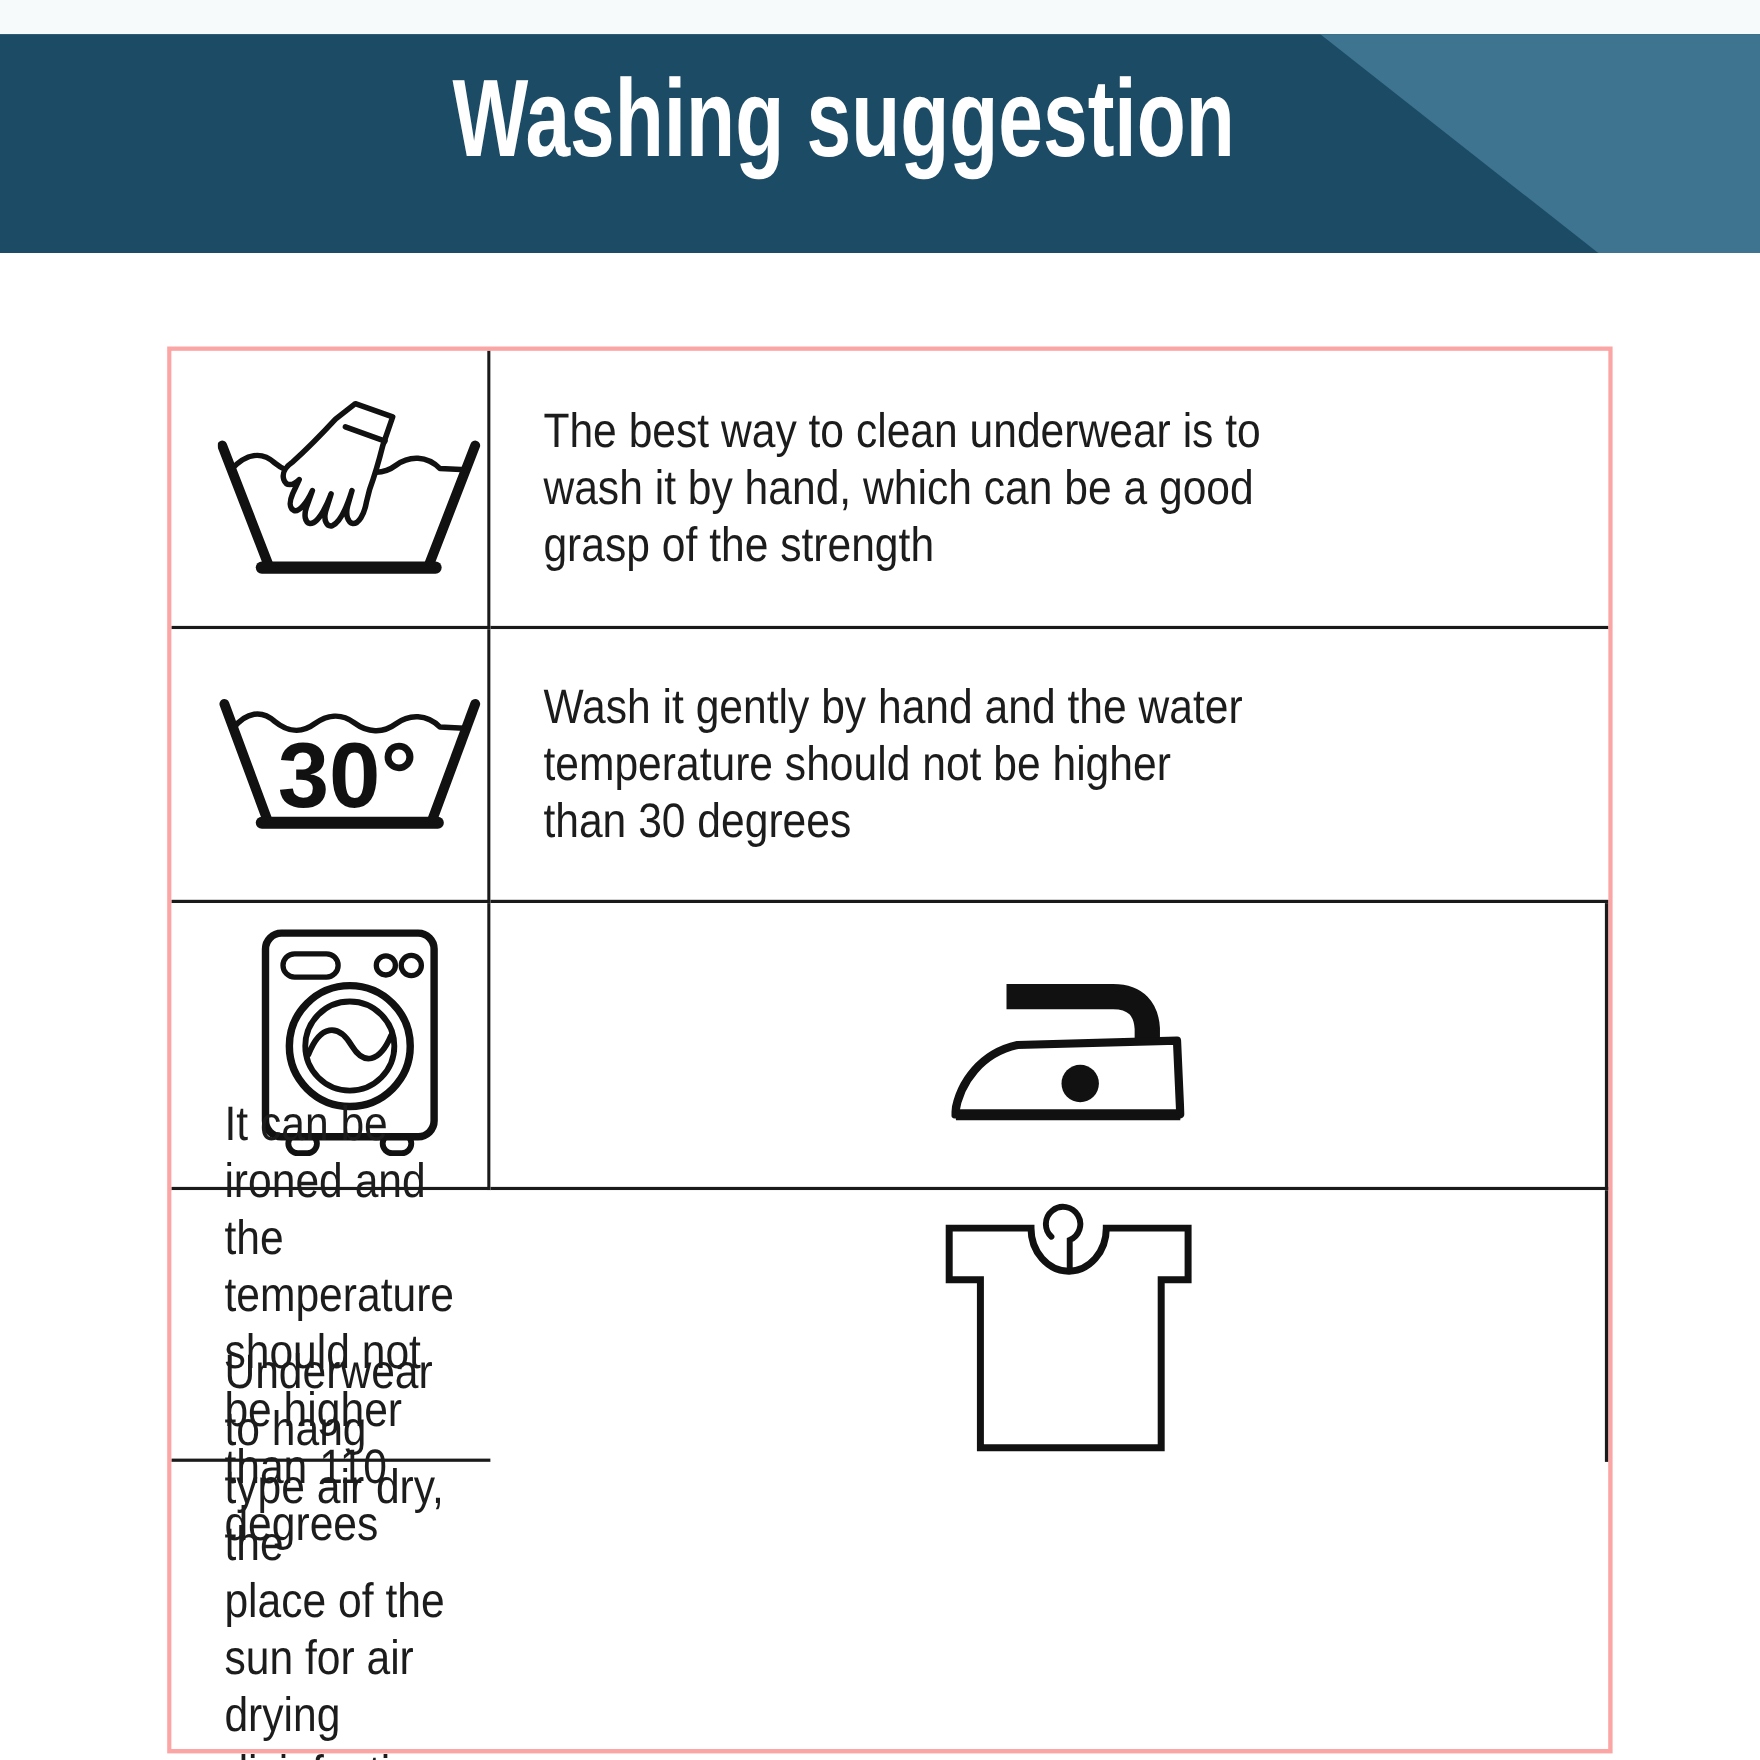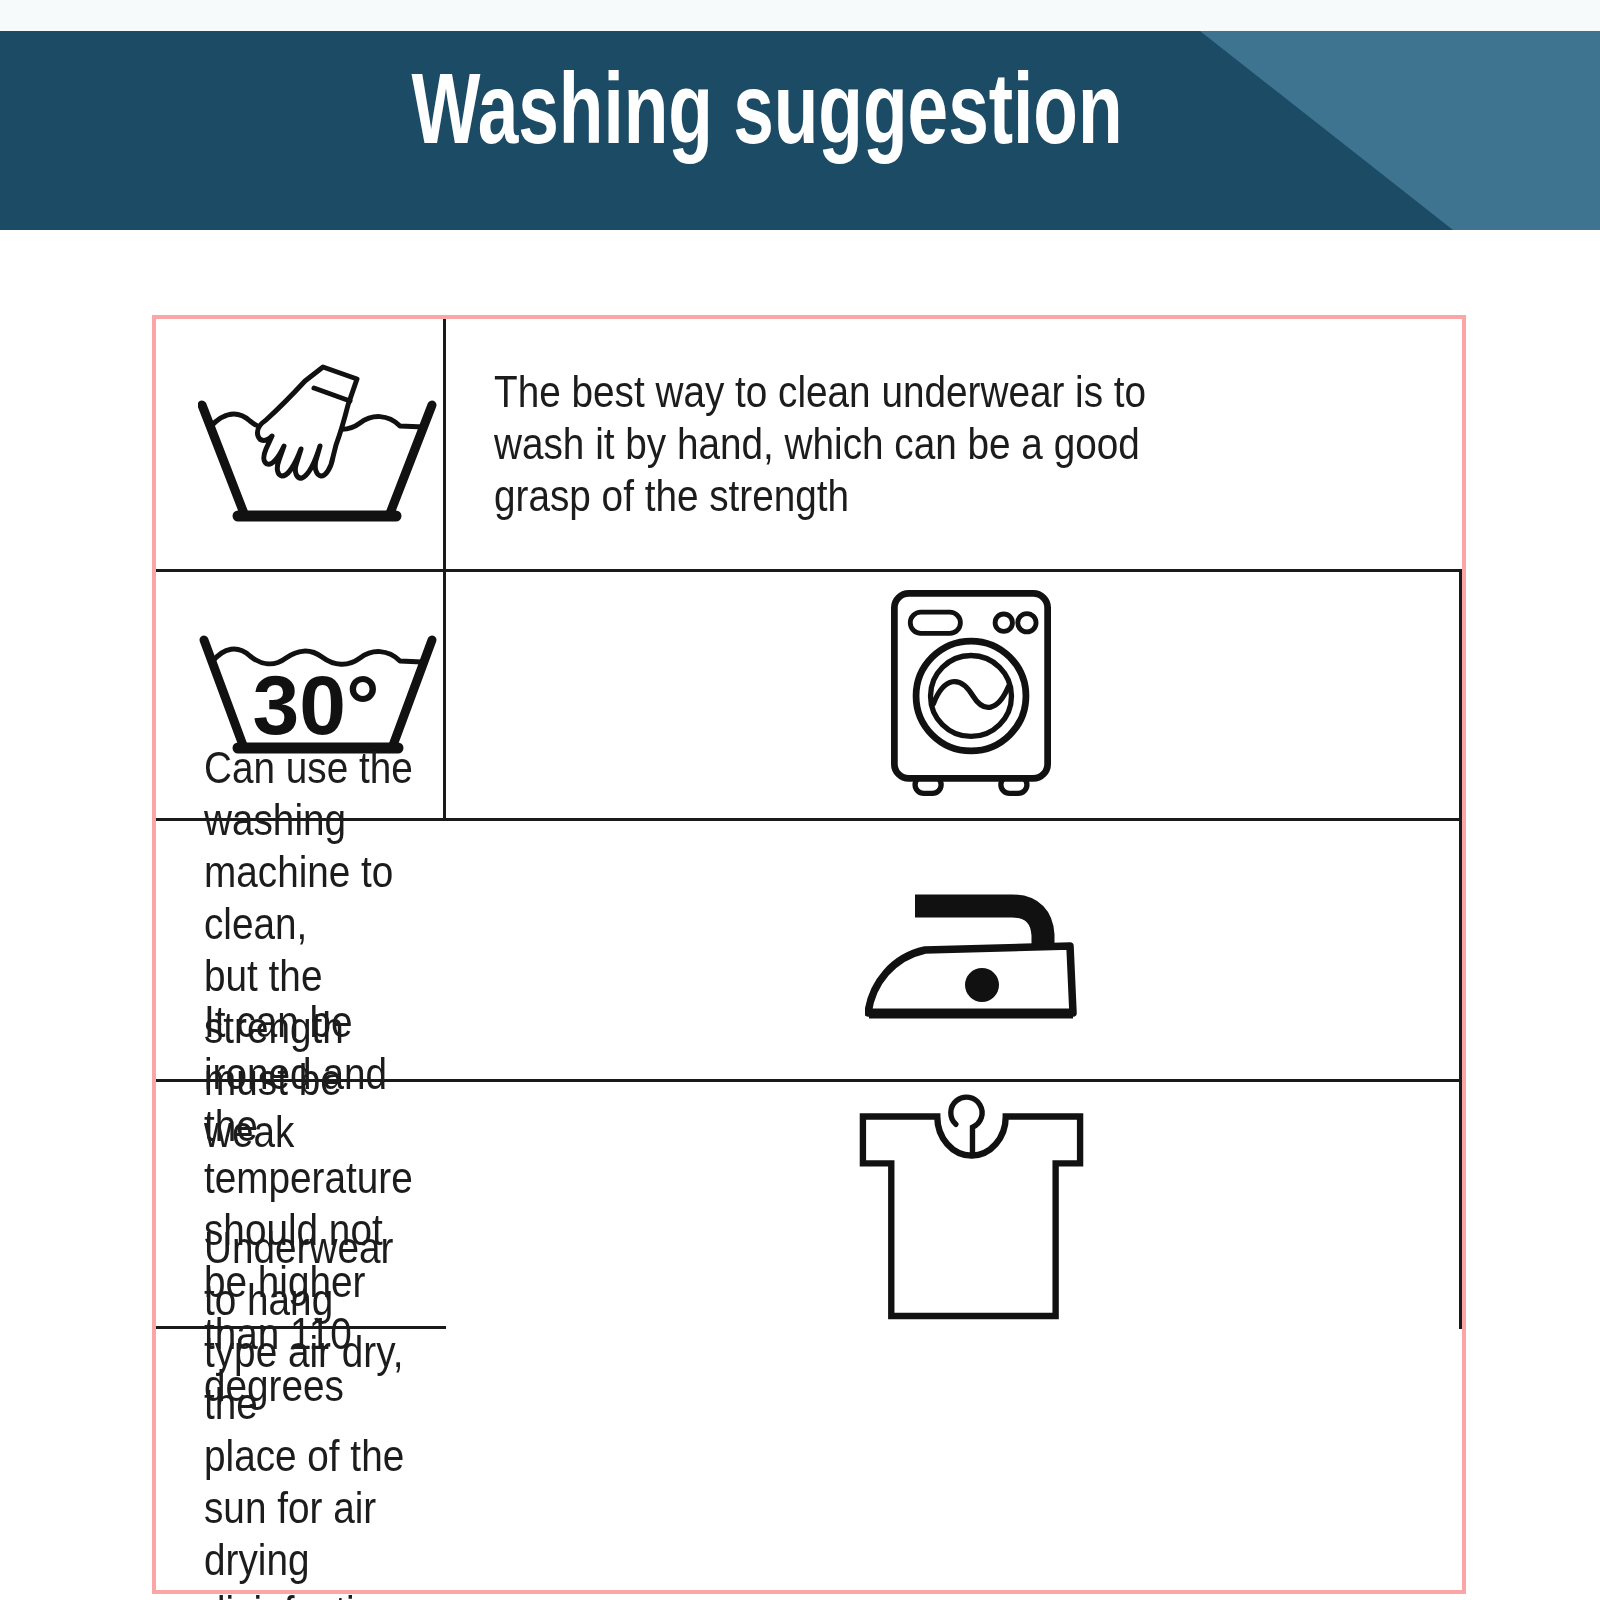--- a/index.html
+++ b/index.html
@@ -64,37 +64,38 @@
 
     <div class="cell icon-cell rb">
       <svg class="icn" width="240" height="130" viewBox="0 0 240 130" fill="none" stroke="#111" stroke-linecap="round" stroke-linejoin="round">
         <path d="M6,10 L46,118" stroke-width="9"></path>
         <path d="M234,10 L194,118" stroke-width="9"></path>
         <path d="M40,118 L200,118" stroke-width="11"></path>
         <path d="M14,32 C26,17 40,15 52,26 C63,35 76,37 88,28 C99,20 112,18 124,27 C136,36 150,37 162,28 C174,19 190,19 202,31 L224,32" stroke-width="5"></path>
         <text x="118" y="104" font-size="84" font-weight="bold" fill="#111" stroke="none" text-anchor="middle" font-family="Liberation Sans, sans-serif">30°</text>
       </svg>
     </div>
+    <div class="cell text-cell rb">
+      <p>Wash it gently by hand and the water
+temperature should not be higher
+than 30 degrees</p>
+    </div>
 
     <div class="cell icon-cell rb">
       <svg class="icn" width="164" height="214" viewBox="0 0 170 222" fill="none" stroke="#111" stroke-linecap="round" stroke-linejoin="round">
         <rect x="27" y="195" width="27" height="18" rx="9" stroke-width="5.5" fill="#fff"></rect>
         <rect x="116" y="195" width="27" height="18" rx="9" stroke-width="5.5" fill="#fff"></rect>
         <rect x="5.5" y="5.5" width="159" height="192" rx="15" stroke-width="7" fill="#fff"></rect>
         <rect x="22" y="25" width="52" height="22" rx="11" stroke-width="5"></rect>
         <circle cx="119" cy="36" r="9" stroke-width="5"></circle>
         <circle cx="143" cy="36" r="9.5" stroke-width="5"></circle>
         <circle cx="85" cy="112" r="57" stroke-width="7"></circle>
         <circle cx="85" cy="112" r="42" stroke-width="5.5"></circle>
         <path d="M46,120 C57,92 74,90 87,112 C98,130 113,128 124,102" stroke-width="5.5"></path>
       </svg>
-    </div>
-    <div class="cell text-cell rb">
-      <p>Can use the washing machine to clean,
-but the strength must be weak</p>
     </div>
 
     <div class="cell icon-cell rb">
       <svg class="icn" width="212" height="142" viewBox="0 0 212 142" fill="none" stroke="#111">
         <path d="M50,27 L147,27 C168,27 177,39 178,56 L178,86" stroke-width="23" fill="none"></path>
         <path d="M3,134 C7,104 28,78 60,71 L205,67 L208,134 Z" fill="#fff" stroke-width="7.5" stroke-linejoin="round"></path>
         <path d="M4,134.5 L208,134.5" stroke-width="10"></path>
         <circle cx="117" cy="106" r="17" fill="#111" stroke="none"></circle>
       </svg>
     </div>

